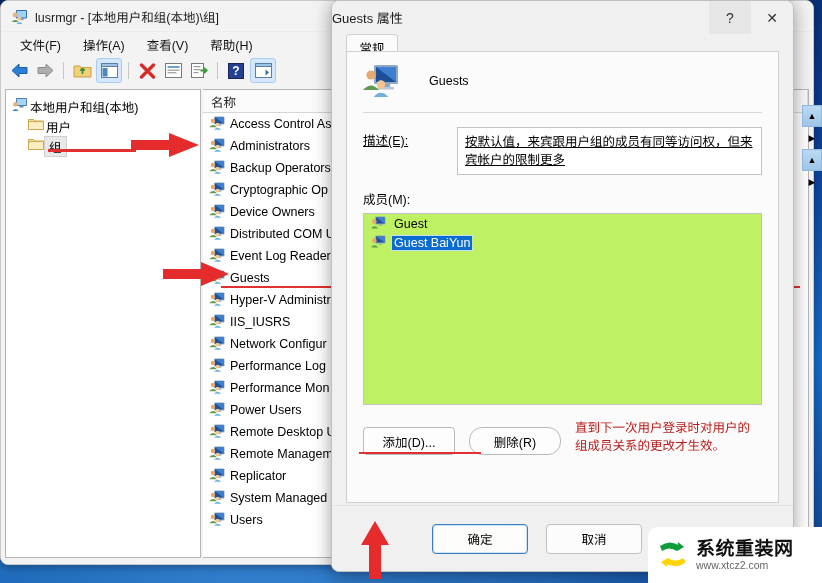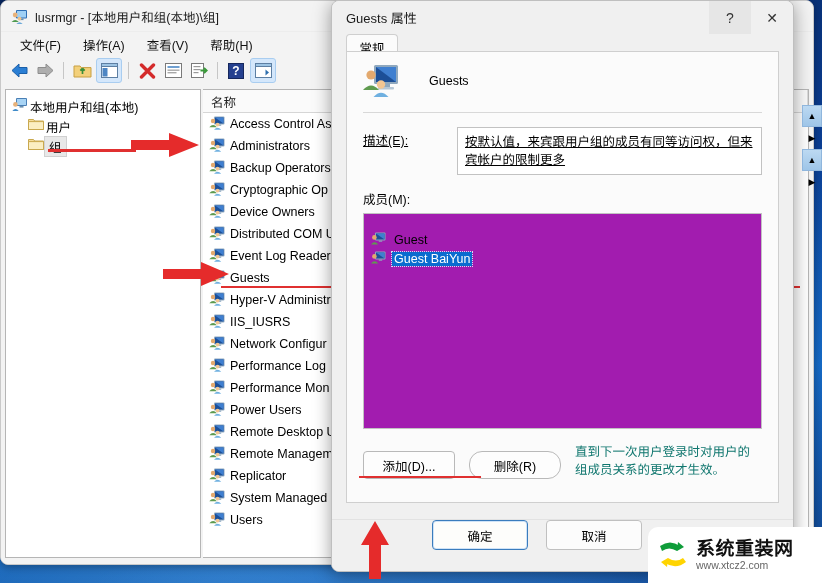--- a/index.html
+++ b/index.html
@@ -65,21 +65,21 @@
   
   .ic{display:inline-block;flex:0 0 auto;}
 
   
   #dialog{
     position:absolute;left:331px;top:0;width:461px;height:570px;
     background:#f0f0f0;border:1px solid #bfbfbf;border-radius:8px;
     box-shadow:0 3px 18px rgba(0,0,0,.38);
     overflow:hidden;
   }
-  #dlg-title{height:33px;display:flex;align-items:center;background:#f0f0f0;padding-left:14px;}
+  #dlg-title{height:33px;display:flex;align-items:center;background:#f0f0f0;padding-left:0;}
   #dlg-title-text{font-size:13px;color:#1b1b1b;}
   #dlg-title-btns{margin-left:auto;display:flex;height:33px;}
   .dlg-tb{width:42px;height:33px;display:flex;align-items:center;justify-content:center;font-size:14px;color:#333;}
   .dlg-tb.hover{background:#e6e6e6;}
 
   #tabstrip{height:25px;padding-left:14px;display:flex;align-items:flex-end;background:#f0f0f0;}
   .tab{height:25px;min-width:52px;display:flex;align-items:center;justify-content:center;
        font-size:12.5px;background:#fbfbfb;border:1px solid #cfcfcf;border-bottom:none;
        border-radius:4px 4px 0 0;padding:0 12px;box-sizing:border-box;}
 
@@ -90,34 +90,34 @@
   #grp-icon{width:38px;height:34px;position:relative;flex:0 0 auto;}
   #grp-name{margin-left:30px;font-size:12.5px;}
   #hr1{height:1px;background:#d8d8d8;margin:2px 16px 0 16px;}
 
   .field-row{display:flex;margin:14px 16px 0 16px;text-decoration:underline;}
   .field-label{width:94px;font-size:12.5px;padding-top:3px;}
   #desc-box{flex:1;min-height:48px;background:#fff;border:1px solid #c2c2c2;
             padding:5px 7px;font-size:12.5px;line-height:18px;box-sizing:border-box;}
 
   #members-label{margin:14px 0 5px 16px;font-size:12.5px;}
-  #members-box{margin:0 16px;height:216px;background:#a21caf;border:1px solid #c2c2c2;
-               box-sizing:border-box;padding:16px 3px;overflow:hidden;}
+  #members-box{margin:0 16px;height:192px;background:#bef264;border:1px solid #c2c2c2;
+               box-sizing:border-box;padding:0 3px;overflow:hidden;}
   .member-row{display:flex;align-items:center;height:19px;padding-left:4px;font-size:12.5px;}
   .member-row .mlbl{margin-left:6px;padding:0 2px;}
   .member-row.sel .mlbl{background:#0a6ccf;color:#fff;outline:1px dotted #cfe3f7;}
 
   #btn-row{display:flex;align-items:flex-end;margin:14px 16px 0 16px;position:relative;}
   .sbtn{width:92px;height:28px;background:#fdfdfd;border:1px solid #b9b9b9;border-radius:4px;
         font-size:12.5px;display:flex;align-items:center;justify-content:center;box-sizing:border-box;}
-  #note{flex:1;margin-left:14px;font-size:12.5px;line-height:18px;color:#0f766e;}
+  #note{flex:1;margin-left:14px;font-size:12.5px;line-height:18px;color:#b91c1c;}
   #btn-underline{position:absolute;left:-4px;top:33px;width:122px;height:2px;background:#e03030;}
 
-  #dlg-footer{position:absolute;left:0;right:0;bottom:0;height:52px;background:#f0f0f0;
-              border-top:1px solid #e2e2e2;display:flex;align-items:flex-start;padding-left:100px;gap:18px;box-sizing:border-box;}
+  #dlg-footer{position:absolute;left:0;right:0;bottom:0;height:66px;background:#f0f0f0;
+              border-top:1px solid #e2e2e2;display:flex;align-items:center;padding-left:100px;gap:18px;box-sizing:border-box;}
   .fbtn{width:96px;height:30px;background:#fcfcfc;border:1px solid #c0c0c0;border-radius:4px;
         font-size:12.5px;display:flex;align-items:center;justify-content:center;box-sizing:border-box;}
   .fbtn.primary{border:1px solid #3a7cbd;box-shadow:0 0 0 1px #cfe3f7 inset;background:#fdfdfb;}
 
   
   .ann{position:absolute;pointer-events:none;}
   #ann-tree-line{left:47px;top:148px;width:88px;height:3px;background:#e03030;}
   #ann-arrow-tree{left:128px;top:128px;}
   #ann-arrow-guests{left:160px;top:258px;}
   #ann-arrow-up{left:358px;top:519px;}

